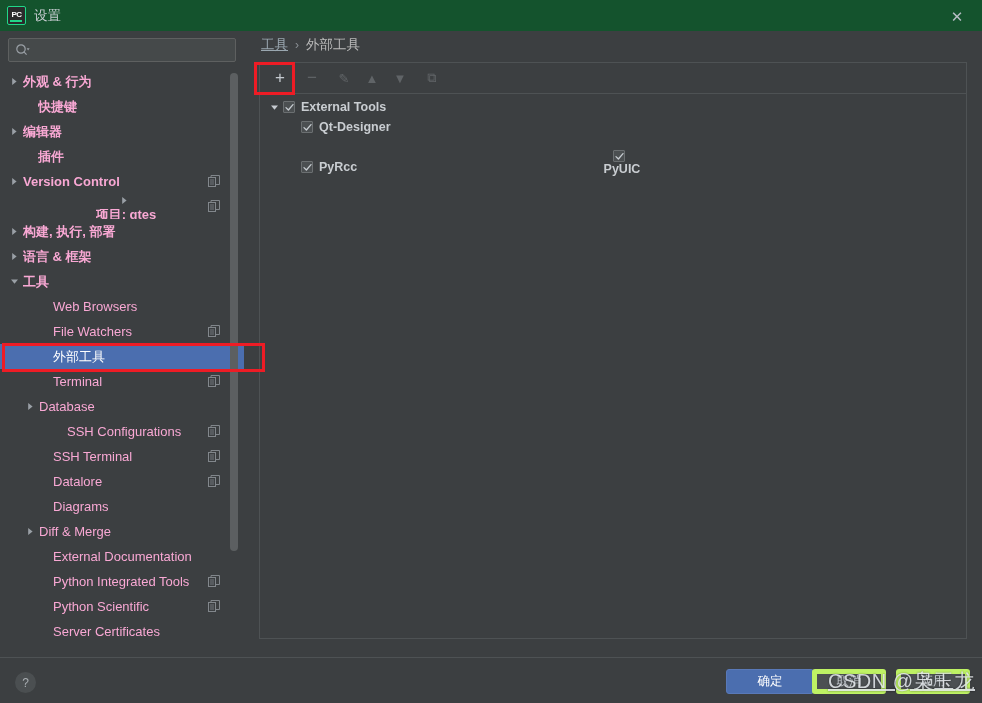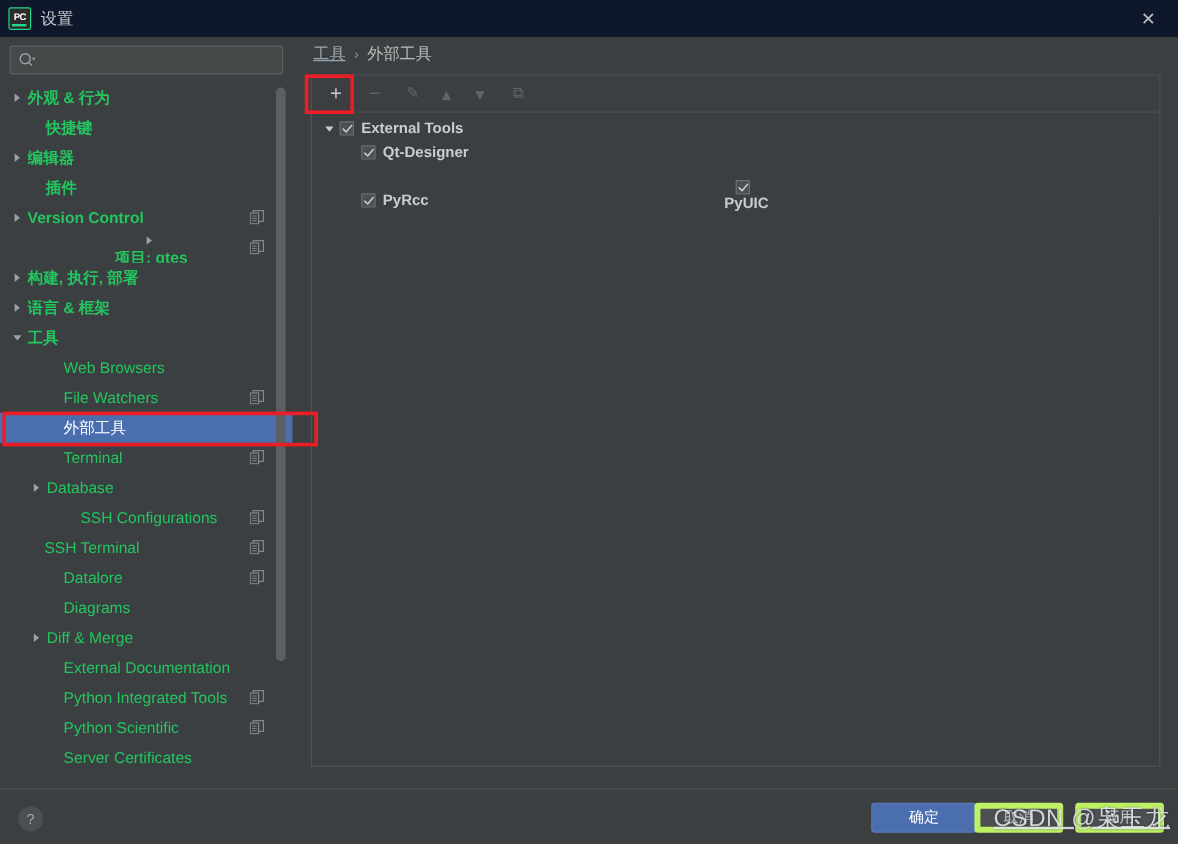--- a/index.html
+++ b/index.html
@@ -11,21 +11,21 @@
   }
   #app {
     position: relative;
     width: 982px; height: 703px;
     background: #3c3f41;
   }
 
   
   .titlebar {
     position: absolute; left: 0; top: 0; width: 982px; height: 31px;
-    background: #0f172a;
+    background: #14532d;
     display: flex; align-items: center;
   }
   .pc-logo {
     position: absolute; left: 7px; top: 6px;
     width: 19px; height: 19px;
     background: #2b2b2b;
     border: 1.5px solid #21d789;
     border-radius: 2px;
     display: flex; align-items: center; justify-content: center;
     overflow: hidden;
@@ -79,21 +79,21 @@
 
   .tree {
     position: absolute; left: 0; top: 38px;
     width: 244px; height: 588px;
     overflow: hidden;
   }
   .tree-row {
     position: relative;
     height: 25px;
     display: flex; align-items: center;
-    color: #22c55e; font-size: 13px;
+    color: #f9a8d4; font-size: 13px;
     white-space: nowrap;
     cursor: default;
   }
   .tree-row.selected {
     background: #4b6eaf;
     color: #ffffff;
   }
   .tree-row .arrow {
     width: 12px; height: 12px; margin-right: 3px;
     display: inline-flex; align-items: center; justify-content: center;
@@ -392,21 +392,21 @@
           <span class="arrow"></span>
           <span class="lbl">SSH Configurations</span>
           <span class="copy-badge"><svg width="12" height="12" viewBox="0 0 12 12">
               <rect x="0.5" y="2.5" width="7" height="9" fill="none" stroke="#9aa0a6" stroke-width="1"></rect>
               <path d="M3 2.5 V0.5 H11.5 V9.5 H7.5" fill="none" stroke="#9aa0a6" stroke-width="1"></path>
               <line x1="2" y1="5" x2="6" y2="5" stroke="#9aa0a6" stroke-width="0.8"></line>
               <line x1="2" y1="7" x2="6" y2="7" stroke="#9aa0a6" stroke-width="0.8"></line>
               <line x1="2" y1="9" x2="6" y2="9" stroke="#9aa0a6" stroke-width="0.8"></line>
             </svg></span>
         </div>
-        <div class="tree-row" style="padding-left: 22px; justify-content: center;">
+        <div class="tree-row" style="padding-left: 38px; justify-content: center;">
           <span class="arrow"></span>
           <span class="lbl">SSH Terminal</span>
           <span class="copy-badge"><svg width="12" height="12" viewBox="0 0 12 12">
               <rect x="0.5" y="2.5" width="7" height="9" fill="none" stroke="#9aa0a6" stroke-width="1"></rect>
               <path d="M3 2.5 V0.5 H11.5 V9.5 H7.5" fill="none" stroke="#9aa0a6" stroke-width="1"></path>
               <line x1="2" y1="5" x2="6" y2="5" stroke="#9aa0a6" stroke-width="0.8"></line>
               <line x1="2" y1="7" x2="6" y2="7" stroke="#9aa0a6" stroke-width="0.8"></line>
               <line x1="2" y1="9" x2="6" y2="9" stroke="#9aa0a6" stroke-width="0.8"></line>
             </svg></span>
         </div>

